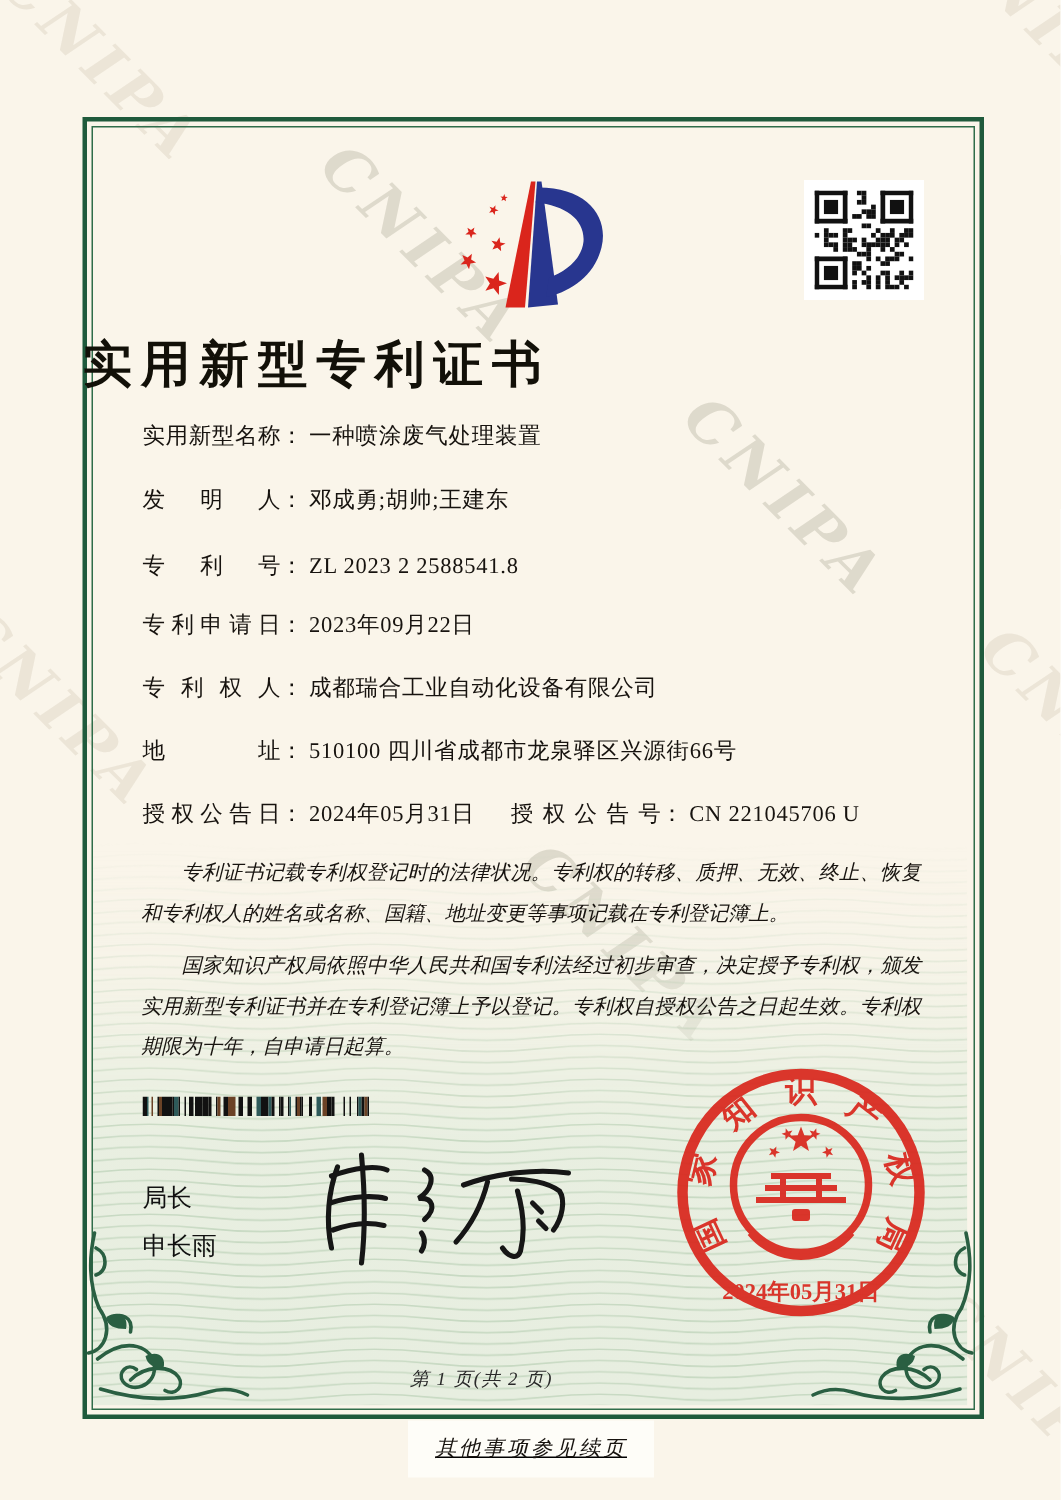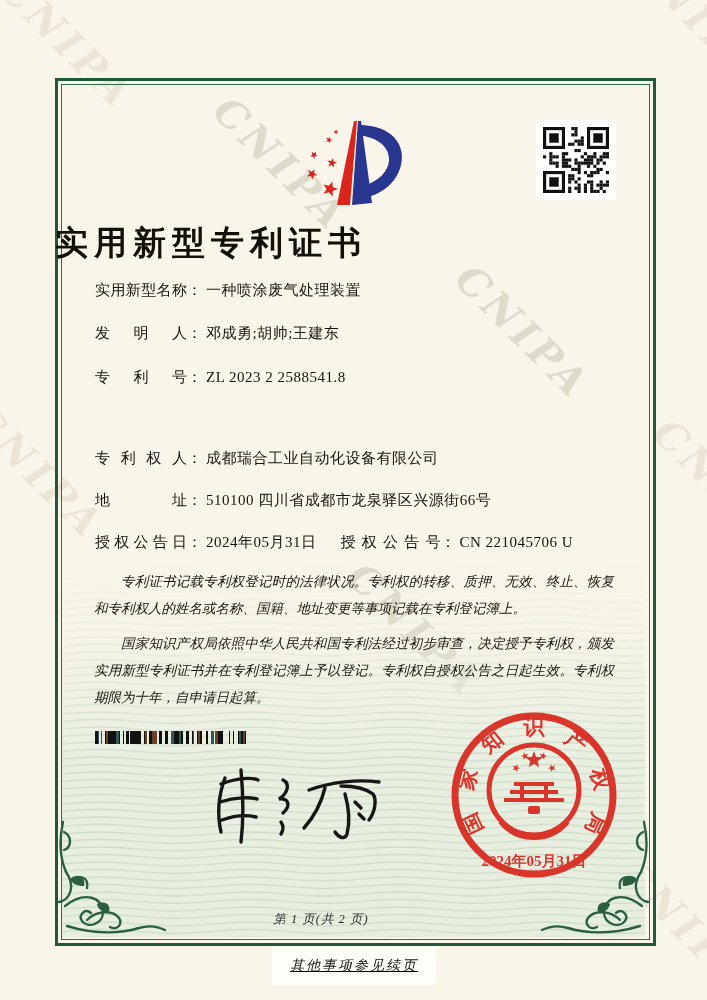--- a/index.html
+++ b/index.html
@@ -268,20 +268,23 @@
 
   <div class="row" style="top:281px">
     <span class="lbl">实用新型名称</span><span class="colon">：</span><span class="val">一种喷涂废气处理装置</span>
   </div>
   <div class="row" style="top:324px">
     <span class="lbl">发明人</span><span class="colon">：</span><span class="val">邓成勇;胡帅;王建东</span>
   </div>
   <div class="row" style="top:368px">
     <span class="lbl">专利号</span><span class="colon">：</span><span class="val">ZL 2023 2 2588541.8</span>
   </div>
+  <div class="row" style="top:407px">
+    <span class="lbl">专利申请日</span><span class="colon">：</span><span class="val">2023年09月22日</span>
+  </div>
   <div class="row" style="top:449px">
     <span class="lbl">专利权人</span><span class="colon">：</span><span class="val">成都瑞合工业自动化设备有限公司</span>
   </div>
   <div class="row" style="top:491px">
     <span class="lbl">地址</span><span class="colon">：</span><span class="val">510100 四川省成都市龙泉驿区兴源街66号</span>
   </div>
   <div class="row" style="top:533px">
     <span class="lbl">授权公告日</span><span class="colon">：</span><span class="val">2024年05月31日</span><span class="pair2"><span class="lbl2">授权公告号</span><span class="colon">：</span><span class="val">CN 221045706 U</span></span>
   </div>
 
@@ -340,20 +343,24 @@
       <rect x="127" y="0" width="1" height="13" fill="#111"></rect>
       <rect x="134" y="0" width="1" height="13" fill="#111"></rect>
       <rect x="138" y="0" width="1" height="13" fill="#111"></rect>
       <rect x="143" y="0" width="1" height="13" fill="#111"></rect>
       <rect x="144" y="0" width="2" height="13" fill="#2e5a5a"></rect>
       <rect x="146" y="0" width="2" height="13" fill="#111"></rect>
       <rect x="148" y="0" width="2" height="13" fill="#6b4226"></rect>
       <rect x="150" y="0" width="1" height="13" fill="#111"></rect>
     </svg>
 
+  <div class="director">
+    <div>局长</div>
+    <div>申长雨</div>
+  </div>
 
   <svg class="signature" width="195" height="108" viewBox="0 0 195 108">
     <g fill="none" stroke="#161616" stroke-width="3.4" stroke-linecap="round">
       <path d="M22,38 C16,54 14,74 18,92"></path>
       <path d="M18,44 C34,38 48,37 55,40"></path>
       <path d="M17,62 C33,57 47,57 54,59"></path>
       <path d="M19,80 C33,75 45,75 53,77"></path>
       <path d="M38,30 C40,52 41,77 38,102"></path>
       <path d="M80,40 C88,44 84,54 76,59 C86,58 88,66 80,73"></path>
       <path d="M78,82 C81,86 80,91 78,94"></path>

